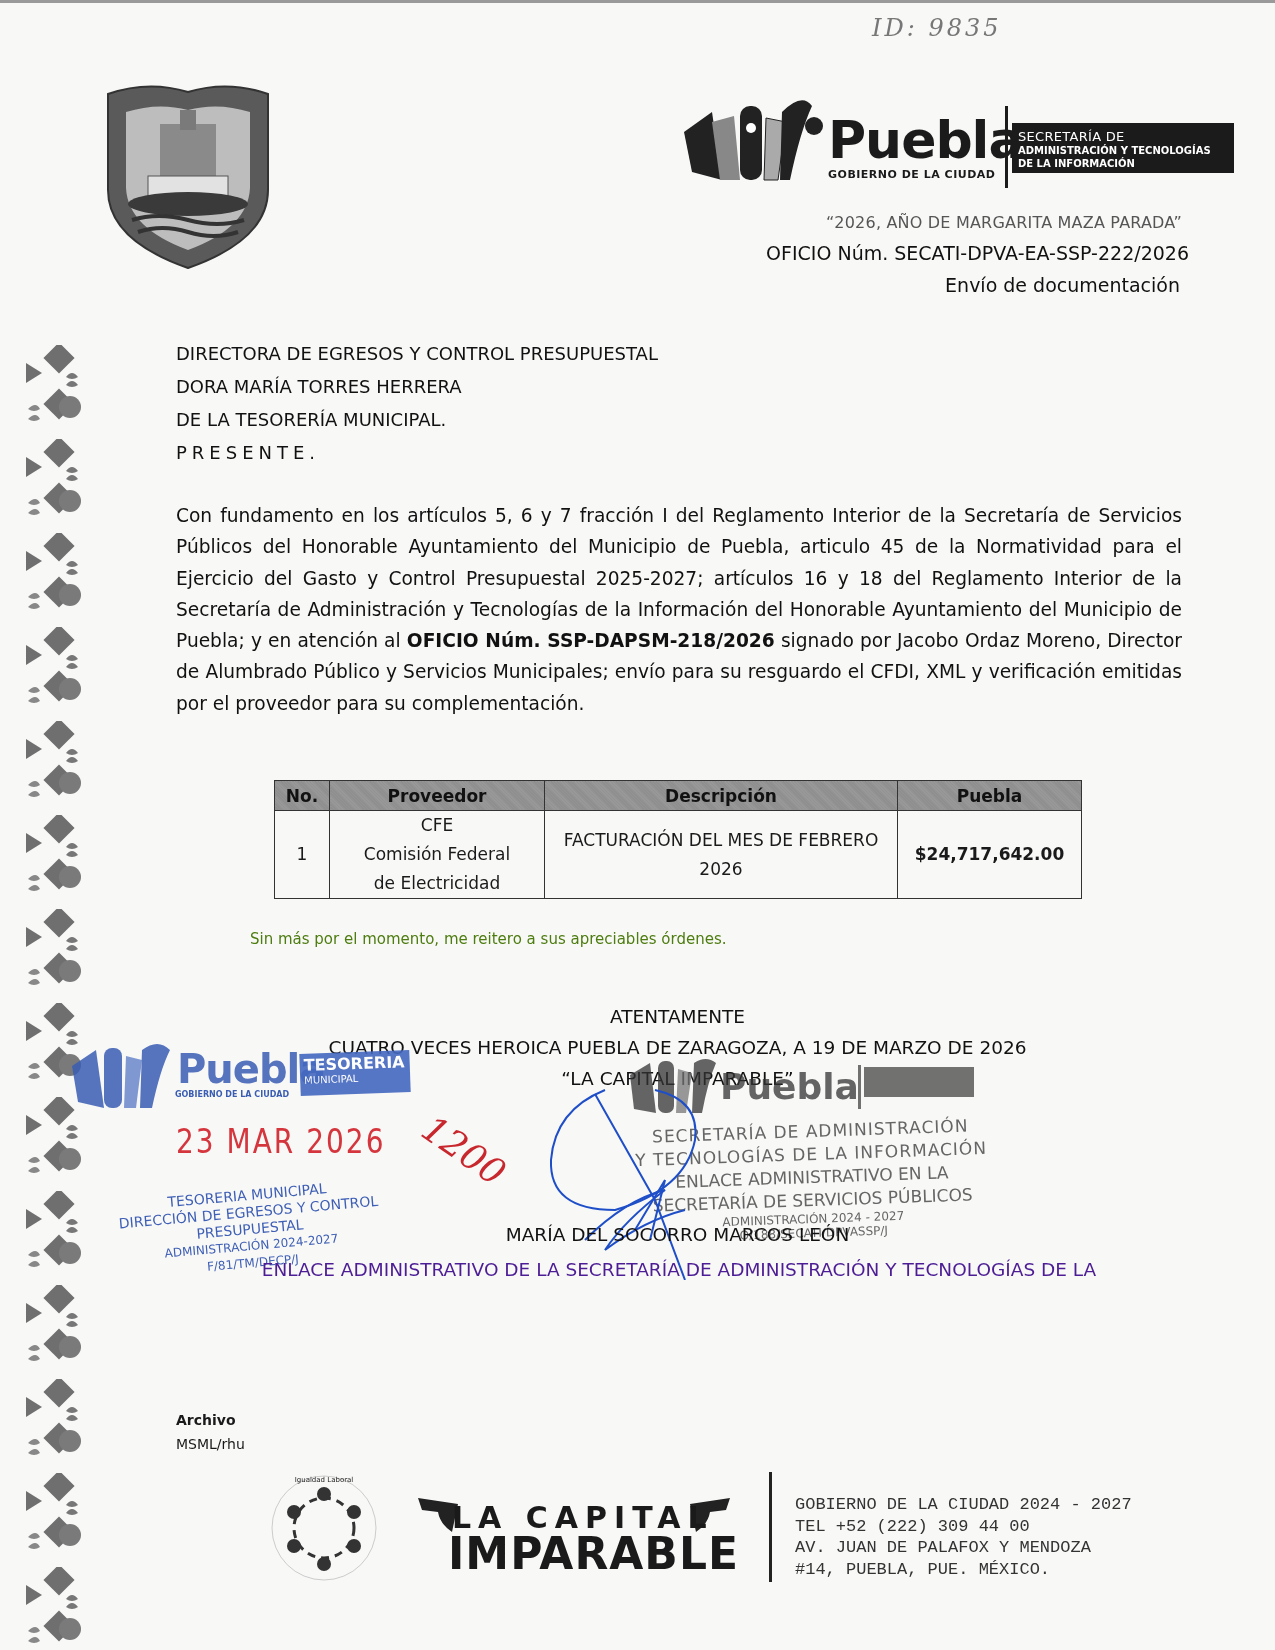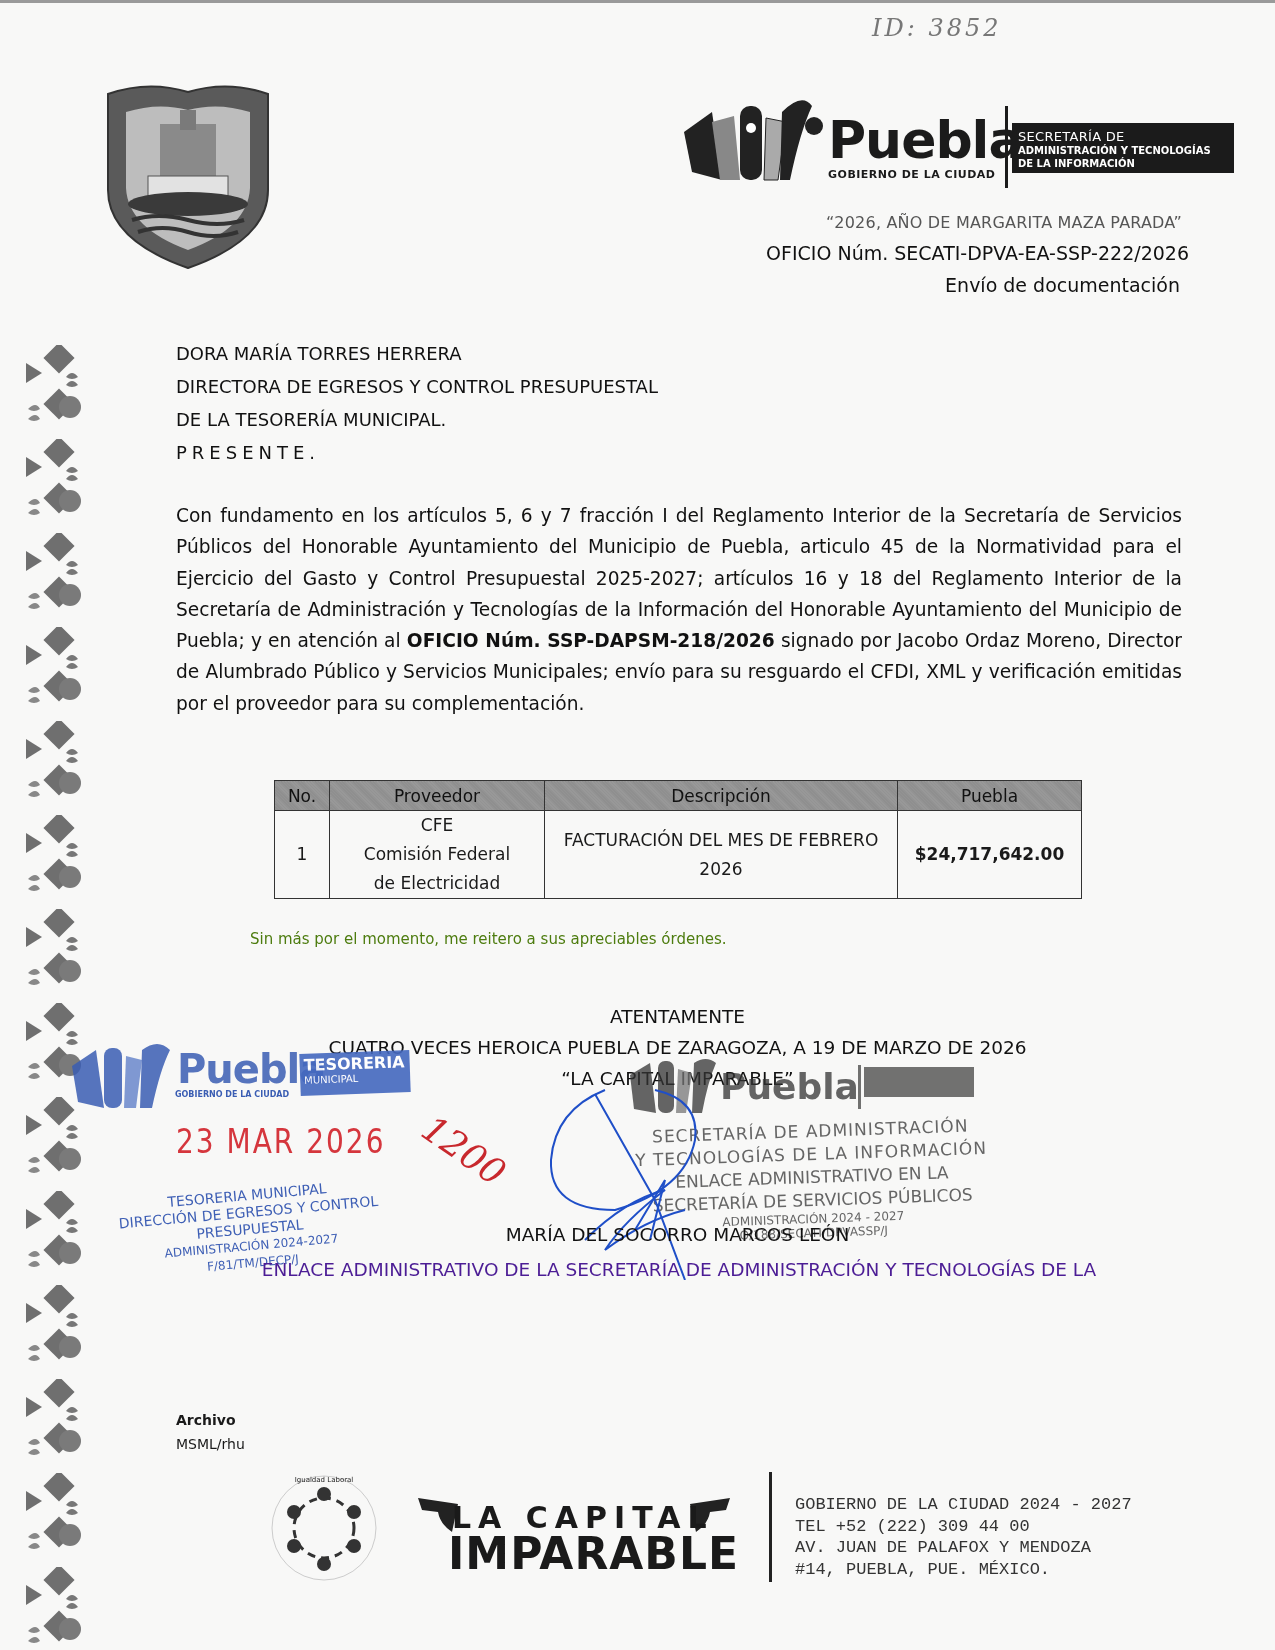--- a/index.html
+++ b/index.html
@@ -21,21 +21,21 @@
   .asunto{right:95px;top:274px;font-size:19px;color:#111;}
   
   .side{left:26px;top:345px;width:58px;height:1300px;}
   
   .recipient{left:176px;top:337px;font-size:18px;line-height:33px;color:#111;}
   .recipient .presente{letter-spacing:5px;}
   .body{left:176px;top:500px;width:1006px;font-size:18.6px;line-height:31.3px;text-align:justify;color:#111;}
   .body b{font-weight:bold;}
   
   table.t{position:absolute;left:274px;top:780px;width:808px;border-collapse:collapse;font-size:17px;}
-  table.t th{background:repeating-linear-gradient(45deg,#8a8a8a 0 1px,#9c9c9c 1px 2px);font-weight:normal;height:27px;border:1.5px solid #333;color:#111;}
+  table.t th{background:repeating-linear-gradient(45deg,#8a8a8a 0 1px,#9c9c9c 1px 2px);font-weight:bold;height:27px;border:1.5px solid #333;color:#111;}
   table.t td{border:1.5px solid #333;text-align:center;line-height:29px;padding:0;}
   .closing{left:250px;top:930px;font-size:15px;color:#4d7c0f;}
   .atte{left:0;width:1355px;text-align:center;top:1006px;font-size:18.5px;color:#111;}
   .lugar{left:0;width:1355px;text-align:center;top:1037px;font-size:18.5px;color:#111;}
   .capital{left:0;width:1355px;text-align:center;top:1068px;font-size:18.5px;color:#111;}
   .signer{left:0;width:1355px;text-align:center;top:1224px;font-size:18.5px;color:#111;}
   .signer-title{left:176px;width:1006px;text-align:center;top:1254px;font-size:18.5px;line-height:31px;color:#4c1d95;}
   .teso-word{left:177px;top:1046px;font-size:40px;font-weight:bold;color:#3a5db3;opacity:.85;letter-spacing:-1px;}
   .teso-box{left:300px;top:1052px;width:110px;height:42px;background:#4468bf;color:#fff;opacity:.9;transform:rotate(-2deg);}
   .teso-box .a{font-size:16px;font-weight:bold;padding:2px 0 0 4px;}
@@ -56,21 +56,21 @@
   .seal{left:268px;top:1472px;width:112px;height:112px;}
   .cap1{left:452px;top:1500px;font-size:30px;font-weight:bold;letter-spacing:7px;}
   .cap2{left:448px;top:1528px;font-size:44px;font-weight:bold;letter-spacing:1px;}
   .foot-bar{left:769px;top:1472px;width:3px;height:110px;background:#222;}
   .address{left:795px;top:1494px;font-family:"Liberation Mono","DejaVu Sans Mono",monospace;font-size:17px;line-height:21.5px;color:#333;}
 </style>
 </head>
 <body>
 
 <div class="abs topline"></div>
-<div class="abs handwritten">ID: 3852</div>
+<div class="abs handwritten">ID: 9835</div>
 
 <svg class="abs shield" viewBox="0 0 180 190">
   <path d="M10,14 Q50,0 90,12 Q130,0 170,14 L170,110 Q170,160 90,188 Q10,160 10,110 Z" fill="#5a5a5a" stroke="#333" stroke-width="2"></path>
   <path d="M28,32 Q60,22 90,30 Q120,22 152,32 L152,108 Q150,148 90,170 Q30,148 28,108 Z" fill="#bdbdbd"></path>
   <rect x="62" y="44" width="56" height="52" fill="#8a8a8a"></rect>
   <rect x="82" y="30" width="16" height="20" fill="#7a7a7a"></rect>
   <rect x="50" y="96" width="80" height="22" fill="#e2e2e2" stroke="#555"></rect>
   <ellipse cx="90" cy="124" rx="60" ry="12" fill="#3a3a3a"></ellipse>
   <path d="M34,140 Q60,132 90,140 Q120,148 146,140" stroke="#333" stroke-width="4" fill="none"></path>
   <path d="M40,152 Q64,144 90,152 Q116,160 140,152" stroke="#333" stroke-width="4" fill="none"></path>
@@ -106,22 +106,22 @@
       <path d="M40,32 q6,-8 12,0 q-6,4 -12,0 M40,40 q6,-8 12,0 q-6,4 -12,0" fill="#777"></path>
       <rect x="22" y="48" width="22" height="22" transform="rotate(45 33 59)" fill="#6f6f6f"></rect>
       <circle cx="44" cy="62" r="11" fill="#7a7a7a"></circle>
       <path d="M2,64 q8,-8 12,0 q-6,4 -12,0 M2,74 q8,-8 12,0 q-6,4 -12,0" fill="#888"></path>
     </pattern>
   </defs>
   <rect width="58" height="1300" fill="url(#orn)"></rect>
 </svg>
 
 <div class="abs recipient">
+  <div>DIRECTORA DE EGRESOS Y CONTROL PRESUPUESTAL</div>
   <div>DORA MARÍA TORRES HERRERA</div>
-  <div>DIRECTORA DE EGRESOS Y CONTROL PRESUPUESTAL</div>
   <div>DE LA TESORERÍA MUNICIPAL.</div>
   <div class="presente">PRESENTE.</div>
 </div>
 
 <div class="abs body"><span>Con fundamento en los artículos 5, 6 y 7 fracción I del Reglamento Interior de la Secretaría de Servicios Públicos del Honorable Ayuntamiento del Municipio de Puebla, articulo 45 de la Normatividad para el Ejercicio del Gasto y Control Presupuestal 2025-2027; artículos 16 y 18 del Reglamento Interior de la Secretaría de Administración y Tecnologías de la Información del Honorable Ayuntamiento del Municipio de Puebla; y en atención al </span><b>OFICIO Núm. SSP-DAPSM-218/2026</b><span> signado por Jacobo Ordaz Moreno, Director de Alumbrado Público y Servicios Municipales; envío para su resguardo el CFDI, XML y verificación emitidas por el proveedor para su complementación.</span></div>
 
 <table class="t">
   <thead>
     <tr>
       <th style="width:52px">No.</th>

